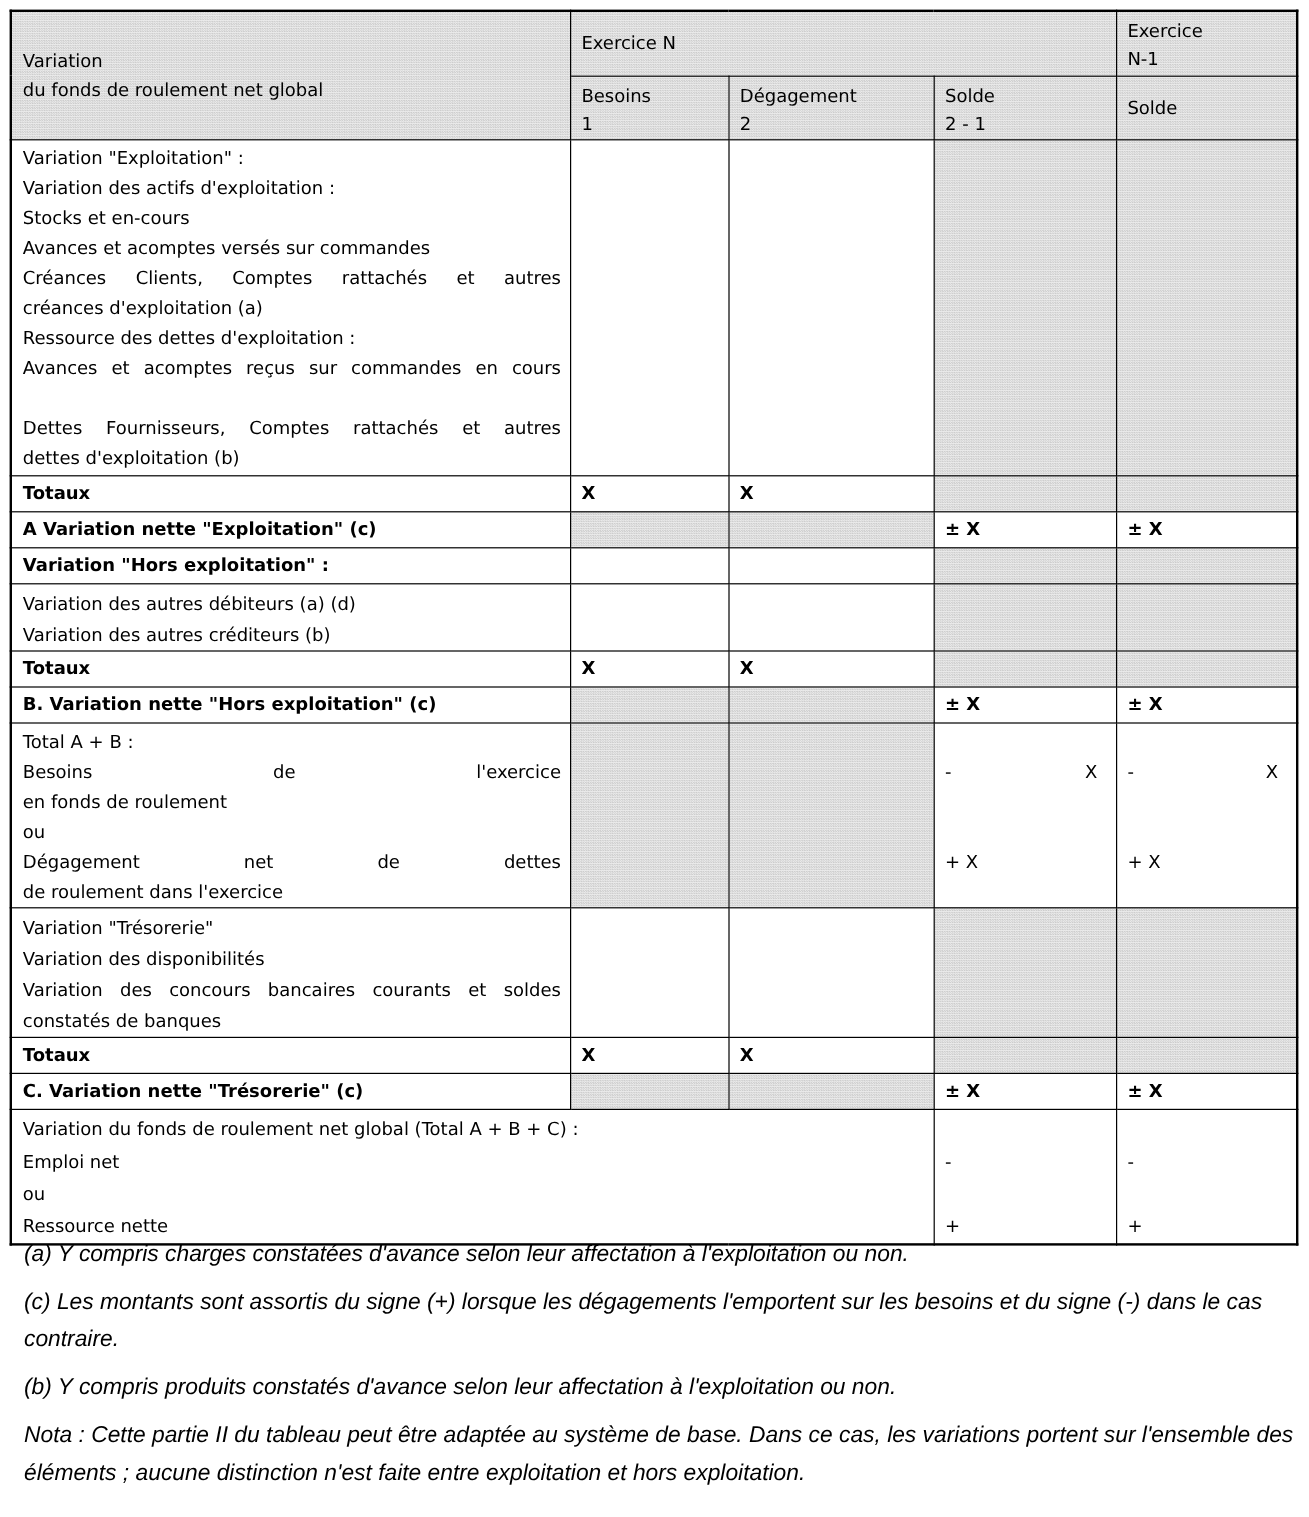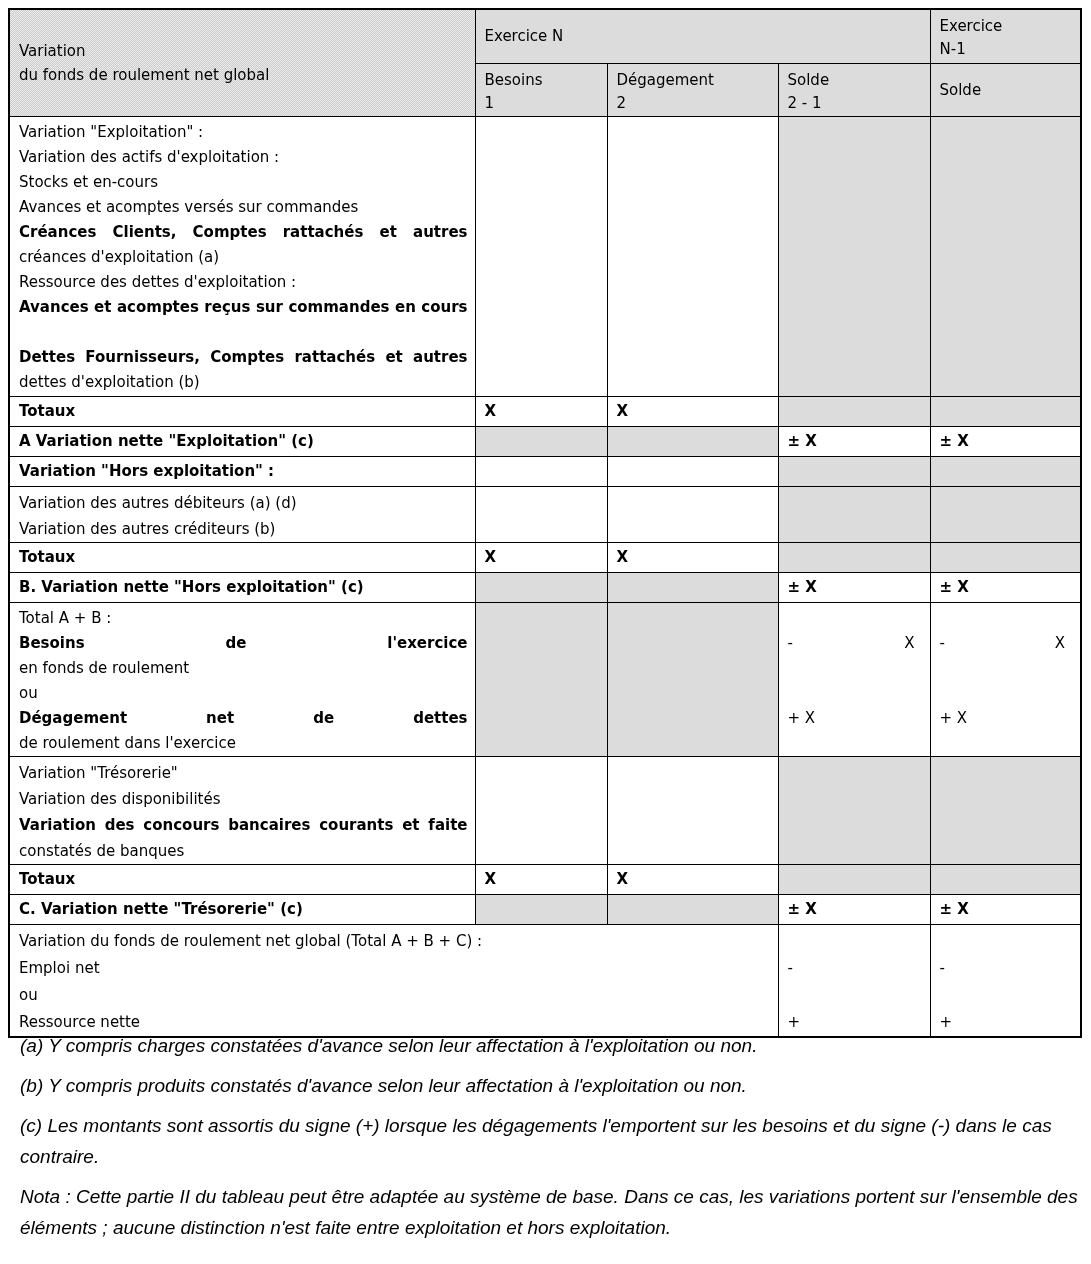--- a/index.html
+++ b/index.html
@@ -19,21 +19,21 @@
     background-image:repeating-conic-gradient(#cccccc 0% 25%, #ebebeb 0% 50%);
     background-size:2px 2px;
   }
   .pad{padding-left:9px;padding-right:7px;}
   .vmid{vertical-align:middle;}
   .lines{padding-top:3px;}
   .line{white-space:nowrap;}
   .lh25 .line{line-height:25px;height:25px;}
   .lh26 .line{line-height:26px;height:26px;}
   .lh27 .line{line-height:27px;height:27px;}
-  .justify{text-align:justify;text-align-last:justify;white-space:normal;font-weight:bold;}
+  .justify{text-align:justify;text-align-last:justify;white-space:normal;}
   .pair{display:flex;justify-content:space-between;padding-right:8px;white-space:nowrap;}
   .single{line-height:29px;font-weight:bold;}
   .hcell{padding-left:9px;padding-top:5px;line-height:23px;}
   .hmid{vertical-align:middle;padding-left:9px;line-height:24px;}
   .footer{
     position:absolute;left:20px;top:1030px;width:1058px;
     font-family:"Liberation Sans",sans-serif;font-size:19px;line-height:31px;
   }
   .footer p{margin:0 0 9px 0;font-style:italic;}
 </style>
@@ -180,21 +180,21 @@
       <div class="line"></div>
       <div class="line">+ X</div>
       <div class="line"></div>
     </td>
   </tr>
 
   <tr style="height:105px">
     <td class="pad lines lh26">
       <div class="line">Variation "Trésorerie"</div>
       <div class="line">Variation des disponibilités</div>
-      <div class="line justify">Variation des concours bancaires courants et faite</div>
+      <div class="line justify">Variation des concours bancaires courants et soldes</div>
       <div class="line">constatés de banques</div>
     </td>
     <td></td>
     <td></td>
     <td class="shaded"></td>
     <td class="shaded"></td>
   </tr>
 
   <tr style="height:30px">
     <td class="pad vmid single">Totaux</td>
@@ -230,16 +230,16 @@
       <div class="line">-</div>
       <div class="line"></div>
       <div class="line">+</div>
     </td>
   </tr>
 </tbody>
   </table>
 
 <div class="footer">
   <p>(a) Y compris charges constatées d'avance selon leur affectation à l'exploitation ou non.</p>
+  <p>(c) Les montants sont assortis du signe (+) lorsque les dégagements l'emportent sur les besoins et du signe (-) dans le cas contraire.</p>
   <p>(b) Y compris produits constatés d'avance selon leur affectation à l'exploitation ou non.</p>
-  <p>(c) Les montants sont assortis du signe (+) lorsque les dégagements l'emportent sur les besoins et du signe (-) dans le cas contraire.</p>
   <p>Nota : Cette partie II du tableau peut être adaptée au système de base. Dans ce cas, les variations portent sur l'ensemble des éléments ; aucune distinction n'est faite entre exploitation et hors exploitation.</p>
 </div>
 
 </body></html>

